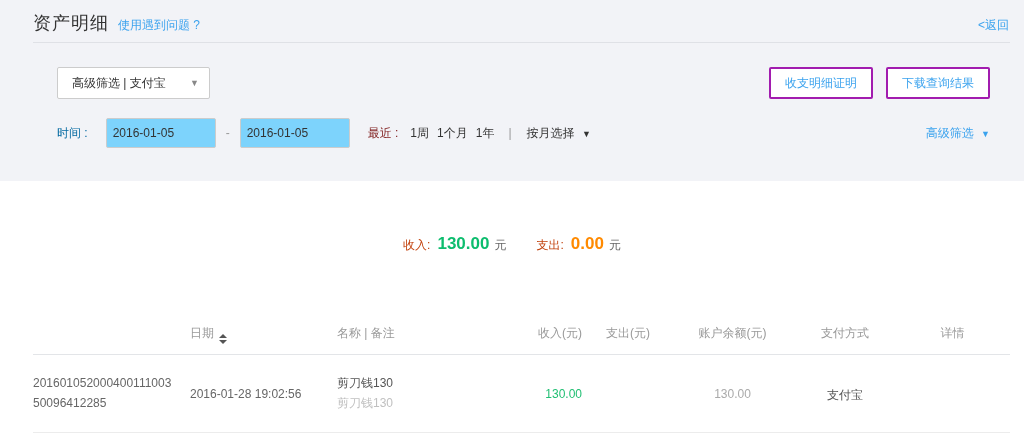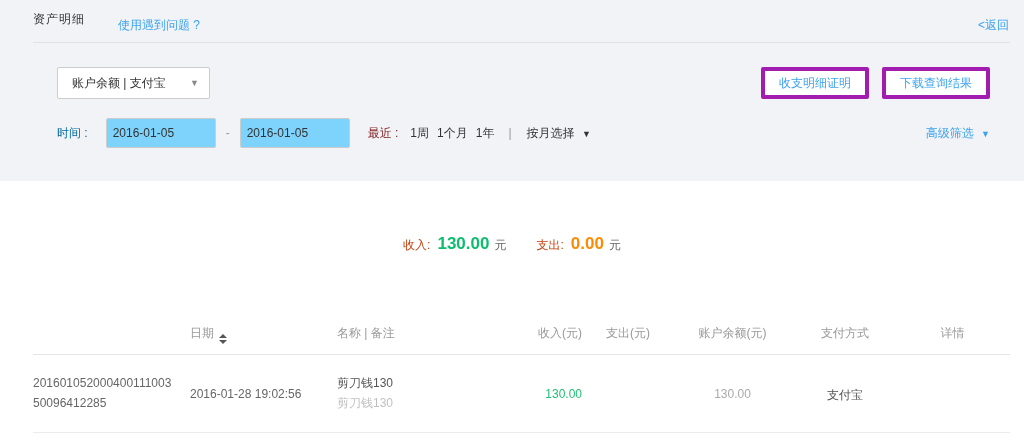--- a/index.html
+++ b/index.html
@@ -5,31 +5,31 @@
   * { margin:0; padding:0; box-sizing:border-box; }
   html,body { width:1024px; height:443px; background:#ffffff;
     font-family:"Liberation Sans","DejaVu Sans",sans-serif; font-size:12px; color:#333;
     position:relative; overflow:hidden; }
 
   
   .top-panel { position:absolute; top:0; left:0; width:1024px; height:181px; background:#f2f3f7; }
 
   .page-header { position:absolute; top:0; left:0; right:0; height:42px; }
   .hdr-divider { position:absolute; top:42px; left:33px; right:14px; height:1px; background:#dfe1e6; }
-  .page-title { position:absolute; left:33px; top:11px; font-size:12px; color:#333; letter-spacing:1px; }
+  .page-title { position:absolute; left:33px; top:11px; font-size:18px; color:#333; letter-spacing:1px; }
   .help-link { position:absolute; left:118px; top:17px; color:#3aa2ee; cursor:pointer; }
   .back-link { position:absolute; right:15px; top:17px; color:#3aa2ee; cursor:pointer; }
 
   .account-dropdown { position:absolute; left:57px; top:67px; width:153px; height:32px;
     background:#fff; border:1px solid #ccc; border-radius:2px; display:flex; align-items:center;
     padding:0 10px 0 14px; color:#333; cursor:pointer; }
   .account-dropdown .caret { margin-left:auto; color:#888; font-size:9px; }
 
   .toolbar-buttons { position:absolute; right:34px; top:67px; display:flex; gap:13px; }
-  .btn { height:32px; background:#fff; border:4px solid #a21caf; border-radius:2px;
+  .btn { height:32px; background:#fff; border:2px solid #a21caf; border-radius:2px;
     color:#3aa2ee; font-size:12px; padding:0 14px; display:flex; align-items:center; cursor:pointer; }
 
   .time-row { position:absolute; left:57px; right:34px; top:118px; height:30px;
     display:flex; align-items:center; color:#666; }
   .time-label { color:#0369a1; }
   .date-input { width:110px; height:30px; border:1px solid #ccc; border-radius:2px;
     background:#7dd3fc; color:#333; font-size:12px; padding-left:6px; margin-left:18px;
     font-family:"Liberation Sans","DejaVu Sans",sans-serif; }
   .date-input.second { margin-left:10px; }
   .date-sep { margin-left:10px; color:#999; }
@@ -84,21 +84,21 @@
 
 <div class="top-panel">
   <div class="page-header">
     <div class="page-title">资产明细</div>
     <a class="help-link">使用遇到问题 ?</a>
     <a class="back-link">&lt;返回</a>
   </div>
   <div class="hdr-divider"></div>
 
   <div class="account-dropdown">
-    <span>账户余额 | 支付宝</span>
+    <span>高级筛选 | 支付宝</span>
     <span class="caret">▼</span>
   </div>
 
   <div class="toolbar-buttons">
     <button class="btn">收支明细证明</button>
     <button class="btn">下载查询结果</button>
   </div>
 
   <div class="time-row">
     <span class="time-label">时间 :</span>

